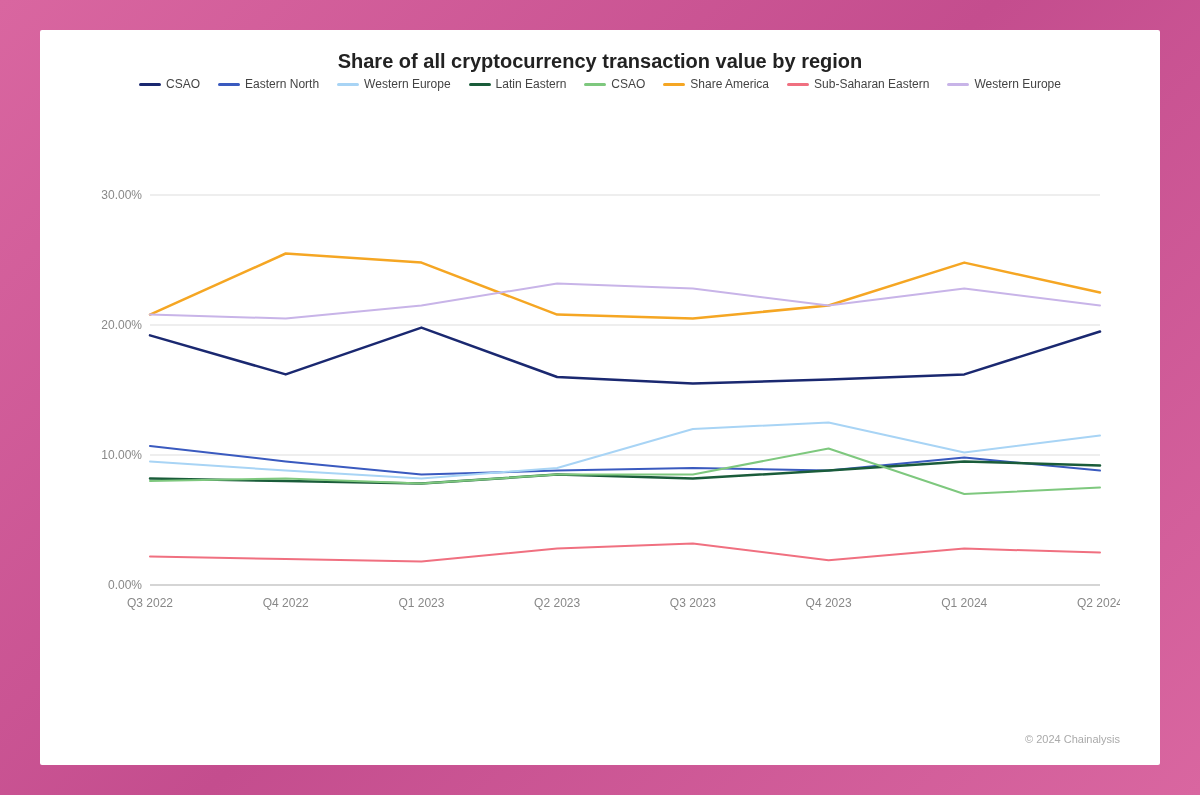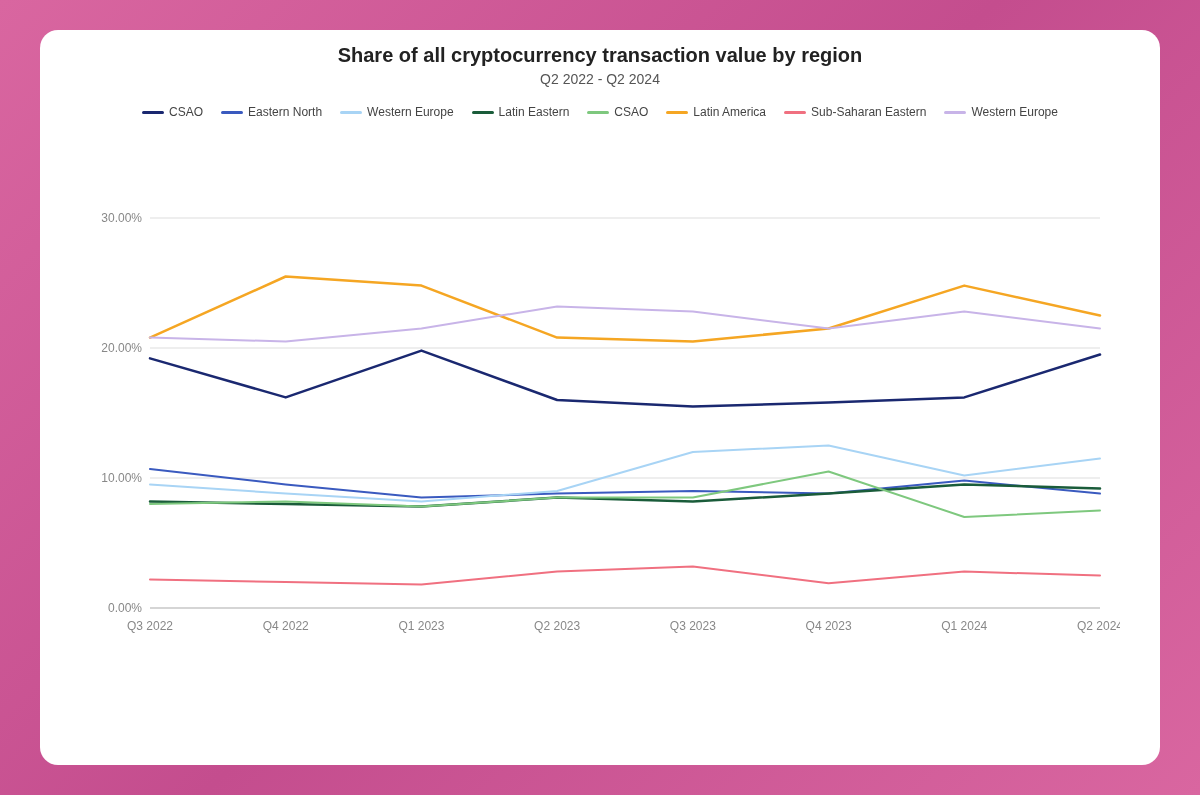--- a/index.html
+++ b/index.html
@@ -7,24 +7,24 @@
       width: 1200px;
       height: 795px;
       background: linear-gradient(135deg, #d966a0 0%, #c44d8e 50%, #d966a0 100%);
       display: flex;
       align-items: center;
       justify-content: center;
       font-family: 'Segoe UI', Arial, sans-serif;
     }
     .card {
       background: #fff;
-      border-radius: 18px;
+      border-radius: 2px;
       width: 1120px;
       height: 735px;
-      padding: 14px 40px 20px 40px;
+      padding: 20px 40px 20px 40px;
       display: flex;
       flex-direction: column;
       position: relative;
     }
     .chart-title {
       text-align: center;
       font-size: 20px;
       font-weight: 700;
       color: #222;
       margin-bottom: 4px;
@@ -67,21 +67,20 @@
       font-size: 11px;
       color: #aaa;
       margin-top: 6px;
     }
   </style>
 </head>
 <body>
 
 <div class="card">
   <div class="chart-title">Share of all cryptocurrency transaction value by region</div>
-  <div class="chart-subtitle">Q2 2022 - Q2 2024</div>
   <div class="legend" id="legend-container">
       <div class="legend-item">
         <div class="legend-line" style="background:#1a2870"></div>
         <span>CSAO</span>
       </div>
       <div class="legend-item">
         <div class="legend-line" style="background:#3a5abf"></div>
         <span>Eastern North</span>
       </div>
       <div class="legend-item">
@@ -91,21 +90,21 @@
       <div class="legend-item">
         <div class="legend-line" style="background:#1a5c3a"></div>
         <span>Latin Eastern</span>
       </div>
       <div class="legend-item">
         <div class="legend-line" style="background:#7ec87e"></div>
         <span>CSAO</span>
       </div>
       <div class="legend-item">
         <div class="legend-line" style="background:#f5a623"></div>
-        <span>Latin America</span>
+        <span>Share America</span>
       </div>
       <div class="legend-item">
         <div class="legend-line" style="background:#f07080"></div>
         <span>Sub-Saharan Eastern</span>
       </div>
       <div class="legend-item">
         <div class="legend-line" style="background:#c8b4e8"></div>
         <span>Western Europe</span>
       </div>
     </div>
@@ -131,13 +130,14 @@
         <polyline points="70,150.4 205.7142857142857,189.40000000000003 341.4285714285714,142.59999999999997 477.1428571428571,192 612.8571428571428,198.49999999999997 748.5714285714286,194.59999999999997 884.2857142857142,189.40000000000003 1020,146.5" fill="none" stroke="#1a2870" stroke-width="2.5" stroke-linejoin="round" stroke-linecap="round"></polyline>
         <polyline points="70,260.9 205.7142857142857,276.5 341.4285714285714,289.5 477.1428571428571,285.6 612.8571428571428,283 748.5714285714286,285.6 884.2857142857142,272.59999999999997 1020,285.6" fill="none" stroke="#3a5abf" stroke-width="2" stroke-linejoin="round" stroke-linecap="round"></polyline>
         <polyline points="70,276.5 205.7142857142857,285.6 341.4285714285714,293.4 477.1428571428571,283 612.8571428571428,244 748.5714285714286,237.5 884.2857142857142,267.4 1020,250.5" fill="none" stroke="#a8d4f5" stroke-width="2" stroke-linejoin="round" stroke-linecap="round"></polyline>
         <polyline points="70,293.4 205.7142857142857,296 341.4285714285714,298.6 477.1428571428571,289.5 612.8571428571428,293.4 748.5714285714286,285.6 884.2857142857142,276.5 1020,280.4" fill="none" stroke="#1a5c3a" stroke-width="2.5" stroke-linejoin="round" stroke-linecap="round"></polyline>
         <polyline points="70,296 205.7142857142857,293.4 341.4285714285714,298.6 477.1428571428571,289.5 612.8571428571428,289.5 748.5714285714286,263.5 884.2857142857142,309 1020,302.5" fill="none" stroke="#7ec87e" stroke-width="2" stroke-linejoin="round" stroke-linecap="round"></polyline>
         <polyline points="70,129.59999999999997 205.7142857142857,68.5 341.4285714285714,77.60000000000002 477.1428571428571,129.59999999999997 612.8571428571428,133.5 748.5714285714286,120.5 884.2857142857142,77.60000000000002 1020,107.5" fill="none" stroke="#f5a623" stroke-width="2.5" stroke-linejoin="round" stroke-linecap="round"></polyline>
         <polyline points="70,371.4 205.7142857142857,374 341.4285714285714,376.6 477.1428571428571,363.6 612.8571428571428,358.4 748.5714285714286,375.3 884.2857142857142,363.6 1020,367.5" fill="none" stroke="#f07080" stroke-width="2" stroke-linejoin="round" stroke-linecap="round"></polyline>
         <polyline points="70,129.59999999999997 205.7142857142857,133.5 341.4285714285714,120.5 477.1428571428571,98.40000000000003 612.8571428571428,103.60000000000002 748.5714285714286,120.5 884.2857142857142,103.60000000000002 1020,120.5" fill="none" stroke="#c8b4e8" stroke-width="2" stroke-linejoin="round" stroke-linecap="round"></polyline>
       </svg>
   </div>
+  <div class="footer">© 2024 Chainalysis</div>
 </div>
 
 </body></html>

